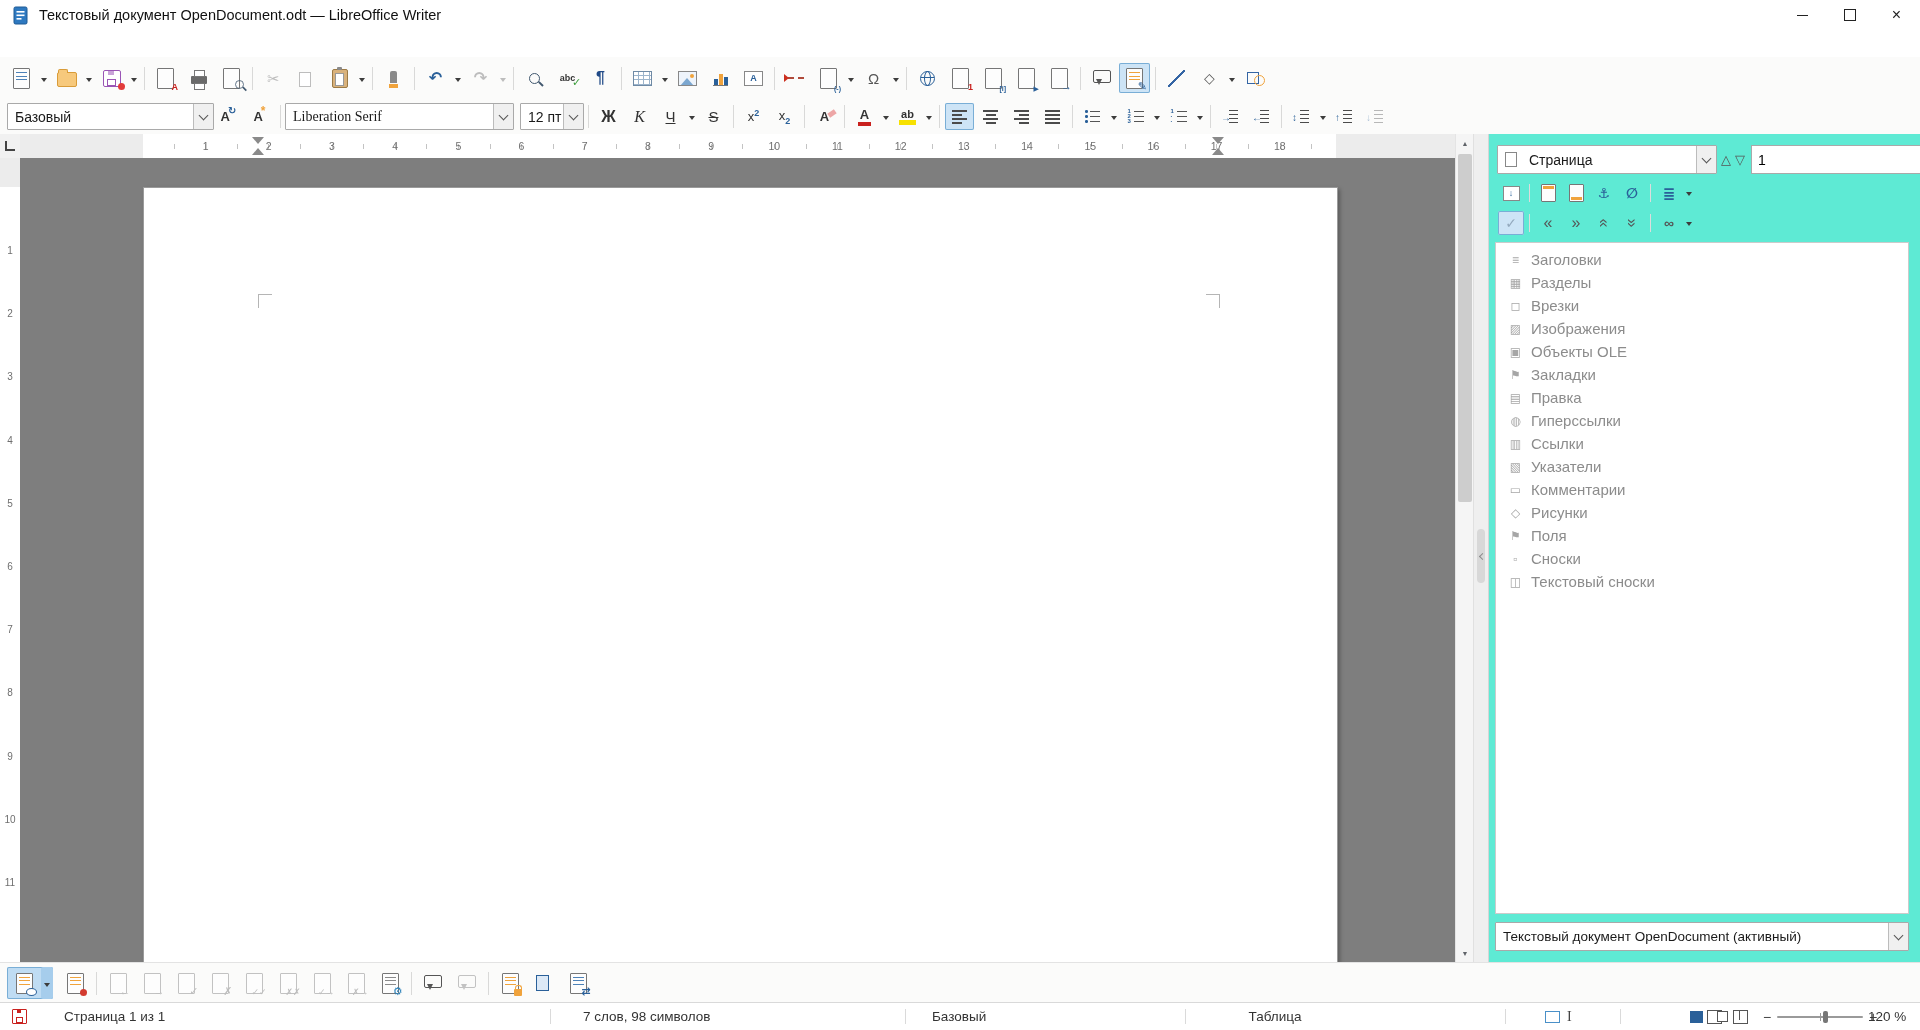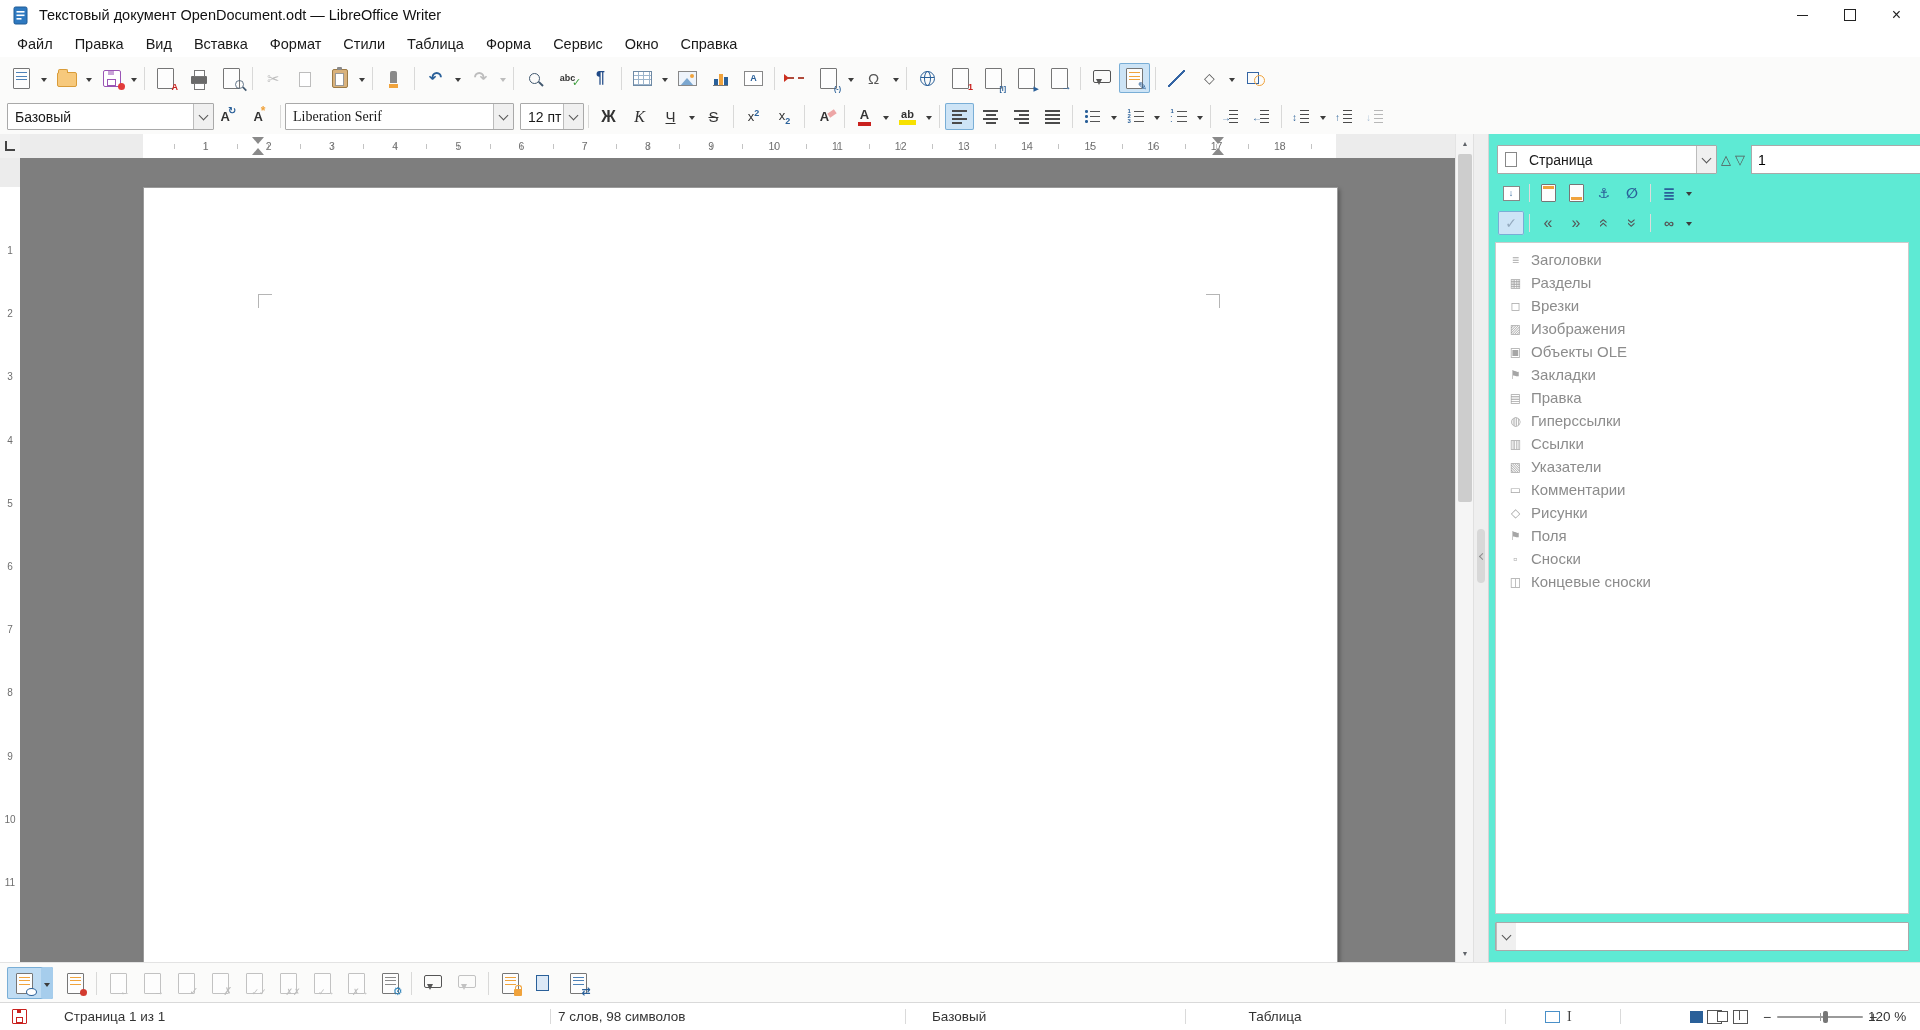--- a/index.html
+++ b/index.html
@@ -225,44 +225,20 @@
         </div>
       <div class="win-btn">
           <span class="maxi-glyph"></span>
         </div>
       <div class="win-btn">
           <span class="close-glyph">×</span>
         </div>
     </div>
   </div>
 
-  <div class="menubar">
-
-      <span class="menu-item">Файл</span>
-
-      <span class="menu-item">Правка</span>
-
-      <span class="menu-item">Вид</span>
-
-      <span class="menu-item">Вставка</span>
-
-      <span class="menu-item">Формат</span>
-
-      <span class="menu-item">Стили</span>
-
-      <span class="menu-item">Таблица</span>
-
-      <span class="menu-item">Форма</span>
-
-      <span class="menu-item">Сервис</span>
-
-      <span class="menu-item">Окно</span>
-
-      <span class="menu-item">Справка</span>
-    </div>
 
   <div class="toolbar tb-std">
     <div class="tbtn">
         <span class="dic dln blue"></span>
       </div>
     <div class="dd"></div>
     <div class="tbtn">
         <span class="folder"></span>
       </div>
     <div class="dd"></div>
@@ -765,24 +741,25 @@
           <span>Поля</span>
         </div>
 
         <div class="nav-item">
           <span class="tico">▫</span>
           <span>Сноски</span>
         </div>
 
         <div class="nav-item">
           <span class="tico">◫</span>
-          <span>Концевые сноски</span>
+          <span>Текстовый сноски</span>
         </div>
       </div>
     <div class="combo nav-doc">
+      <span class="cval">Текстовый документ OpenDocument (активный)</span>
       <span class="cbtn"></span>
     </div>
   </div>
 
   <div class="track-bar">
     <div class="split-active">
       <div class="tbtn">
           <span class="dic dln orng">
             <span class="eye"></span>
           </span>
@@ -862,21 +839,21 @@
         </span>
       </div>
   </div>
 
   <div class="statusbar">
     <div class="st" style="left:12px">
         <span class="sred"></span>
       </div>
     <div class="st" style="left:64px">Страница 1 из 1</div>
     <span class="ssep" style="left:550px"></span>
-    <div class="st" style="left:558px">7 слов, 98 символов</div>
+    <div class="st" style="left:583px">7 слов, 98 символов</div>
     <span class="ssep" style="left:905px"></span>
     <div class="st" style="left:932px">Базовый</div>
     <span class="ssep" style="left:1185px"></span>
     <div class="st" style="left:1210px;width:130px;justify-content:center">Таблица</div>
     <span class="ssep" style="left:1505px"></span>
     <div class="st" style="left:1545px">
       <span class="selmode"></span>
       <span class="ibeam">I</span>
     </div>
     <span class="ssep" style="left:1620px"></span>

